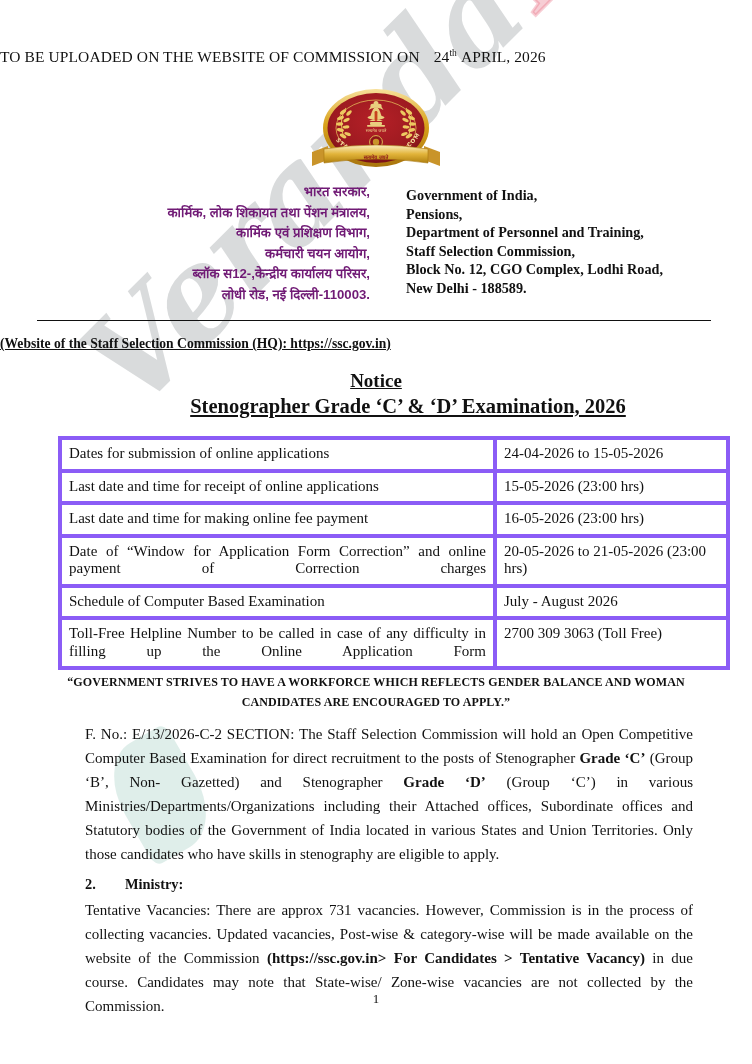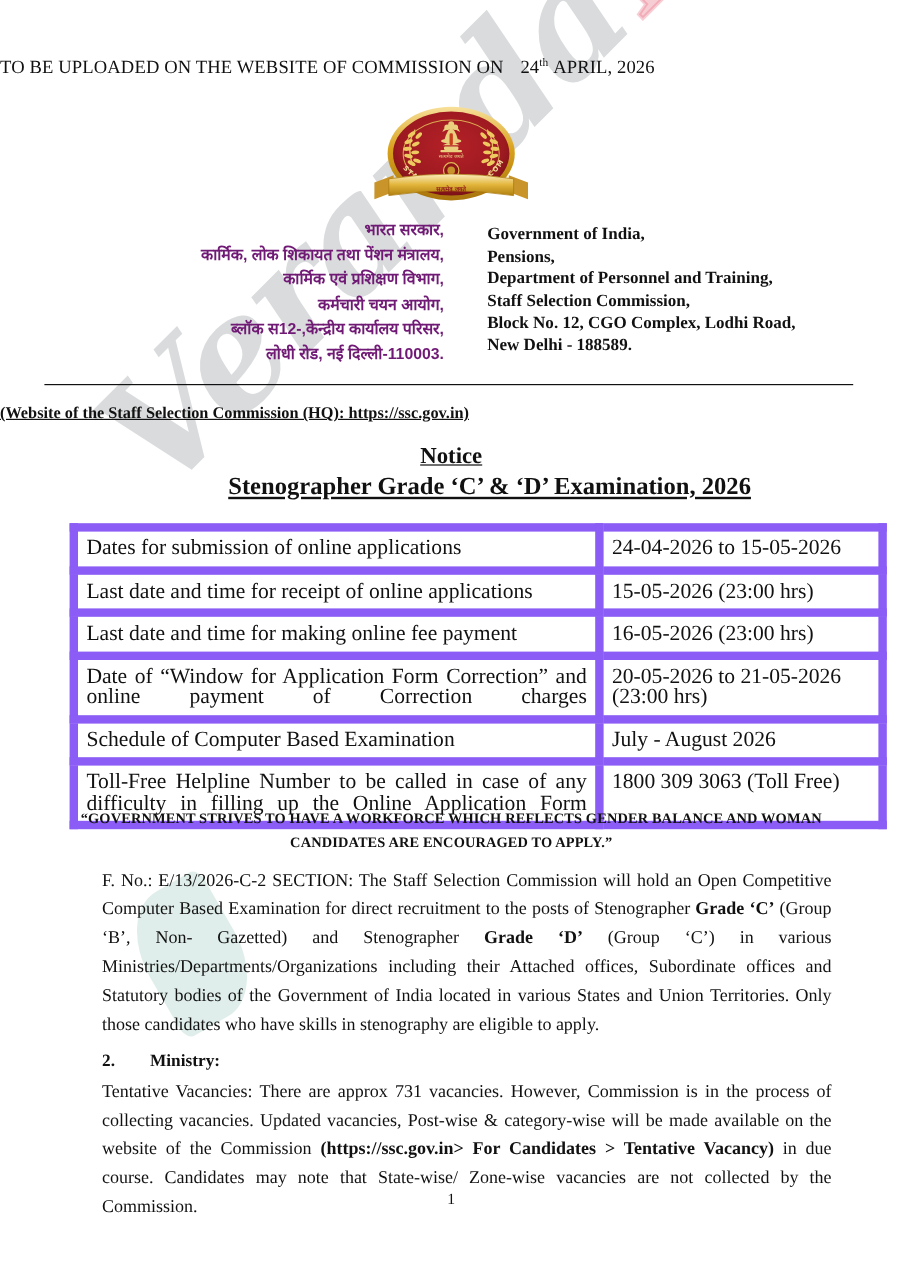--- a/index.html
+++ b/index.html
@@ -161,23 +161,23 @@
   
   .sched-table {
     position: absolute;
     top: 436px;
     left: 58px;
     width: 632px;
     border-collapse: collapse;
     table-layout: fixed;
   }
   .sched-table td {
-    border: 7px solid #8b5cf6;
+    border: 4px solid #8b5cf6;
     padding: 5px 7px 6px 7px;
-    font-size: 18px;
+    font-size: 15px;
     line-height: 17.5px;
     vertical-align: top;
   }
   .sched-table td.c-left {
     width: 417px;
     text-align: justify;
     text-align-last: justify;
   }
   .sched-table td.c-left.nojust {
     text-align: left;
@@ -382,21 +382,21 @@
         <tr>
           <td class="c-left">Date of “Window for Application Form Correction” and online payment of Correction charges</td>
           <td class="c-right">20-05-2026 to 21-05-2026 (23:00 hrs)</td>
         </tr>
         <tr>
           <td class="c-left nojust">Schedule of Computer Based Examination</td>
           <td class="c-right">July - August 2026</td>
         </tr>
         <tr>
           <td class="c-left">Toll-Free Helpline Number to be called in case of any difficulty in filling up the Online Application Form</td>
-          <td class="c-right">1800 309 3063 (Toll Free)</td>
+          <td class="c-right">2700 309 3063 (Toll Free)</td>
         </tr>
       </tbody>
     </table>
 
     <div class="slogan">“GOVERNMENT STRIVES TO HAVE A WORKFORCE WHICH REFLECTS GENDER BALANCE AND WOMAN CANDIDATES ARE ENCOURAGED TO APPLY.”</div>
 
     <div class="para para-1">
       <span>F. No.: E/13/2026-C-2 SECTION: The Staff Selection Commission will hold an Open Competitive Computer Based Examination for direct recruitment to the posts of Stenographer </span><b>Grade ‘C’</b><span> (Group ‘B’, Non- Gazetted) and Stenographer </span><b>Grade ‘D’</b><span> (Group ‘C’) in various Ministries/Departments/Organizations including their Attached offices, Subordinate offices and Statutory bodies of the Government of India located in various States and Union Territories. Only those candidates who have skills in stenography are eligible to apply.</span>
     </div>
 

